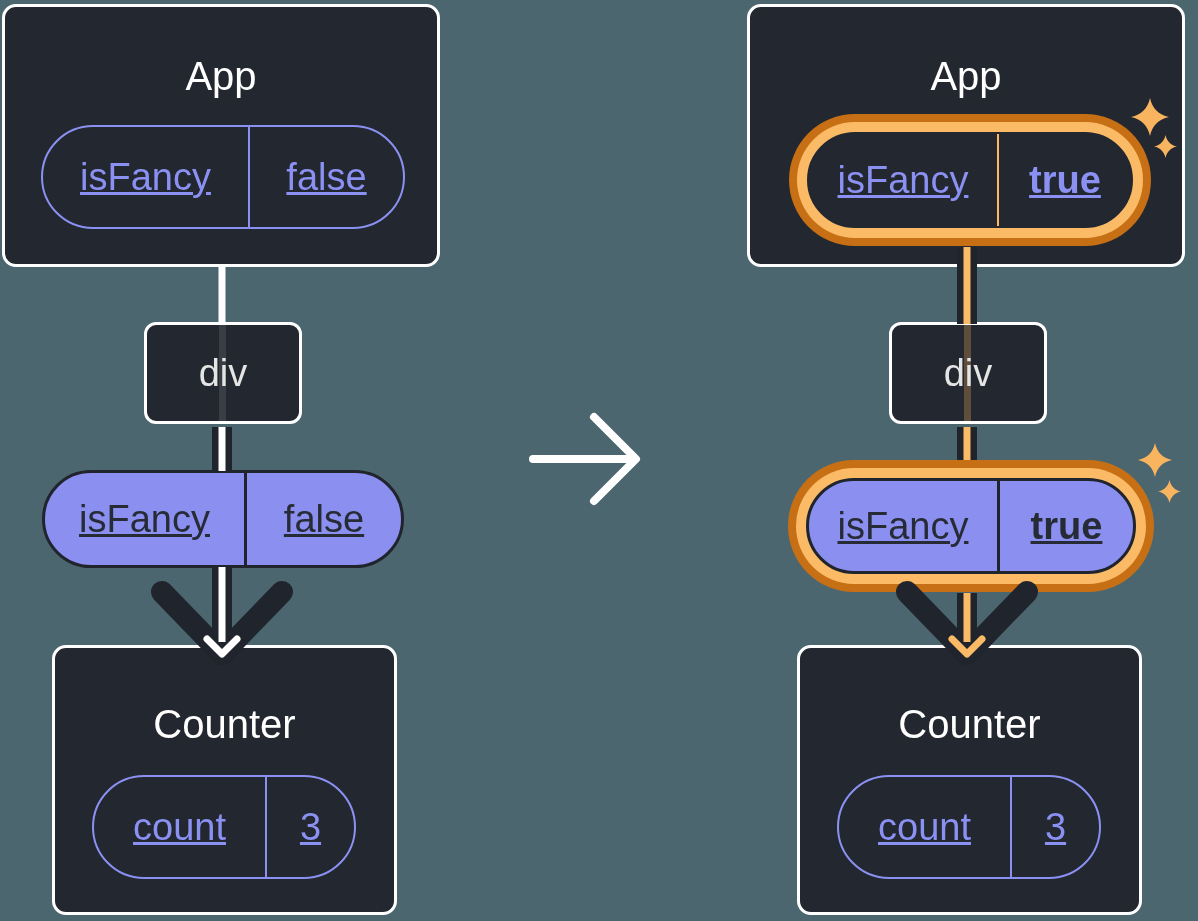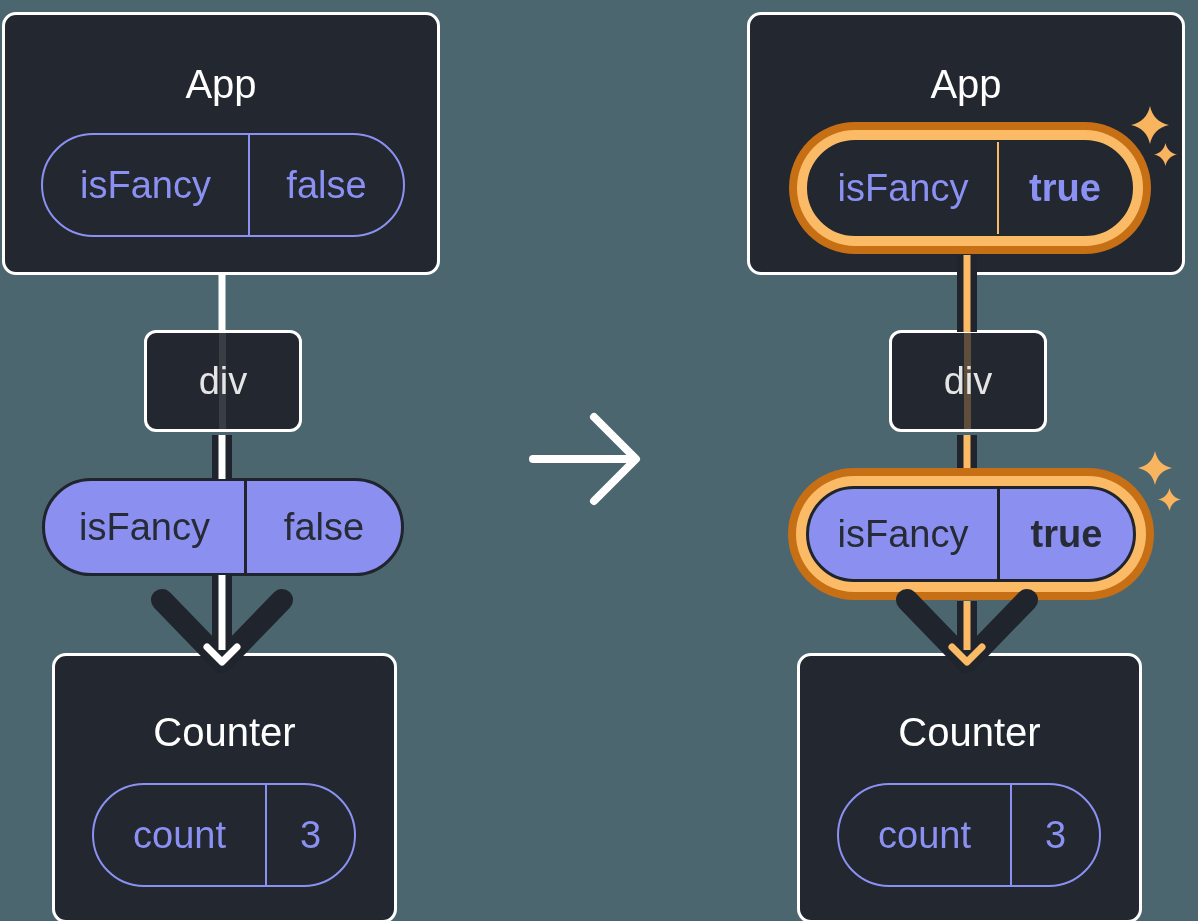--- a/index.html
+++ b/index.html
@@ -10,37 +10,37 @@
     --purple-fill:#8A8FF0;
     --ink-dark:#262B35;
     --line-dark:#20242C;
     --orange:#FBBB66;
     --orange-dark:#C76F15;
     --sparkle:#F9B45F;
   }
   *{margin:0;padding:0;box-sizing:border-box;}
   body{font-family:"Liberation Sans","DejaVu Sans",sans-serif;background:var(--bg);}
   .stage{position:relative;width:1198px;height:921px;background:var(--bg);overflow:hidden;}
-  .tree{position:absolute;top:8px;width:440px;height:780px;}
+  .tree{position:absolute;top:0;width:440px;height:780px;}
   .tree.before{left:2px;}
   .tree.after{left:747px;}
   .cbox{position:absolute;background:var(--box);border:3px solid var(--box-border);border-radius:14px;}
   .box-title{position:absolute;left:0;width:100%;text-align:center;color:#fff;
              font-size:40px;line-height:48px;font-weight:400;}
   .app-box{left:0;top:4px;width:438px;height:263px;}
   .div-box{left:142px;top:322px;width:158px;height:102px;border-radius:12px;
            display:flex;align-items:center;justify-content:center;}
   .div-label{color:#e5e5e5;font-size:38px;position:relative;z-index:2;}
   .div-inner-line{position:absolute;left:72px;top:0;width:7px;height:100%;z-index:1;}
   .before .div-inner-line{background:rgba(255,255,255,0.10);}
   .after  .div-inner-line{background:rgba(249,180,95,0.28);}
   .counter-box{left:50px;top:645px;width:345px;height:270px;}
 
   .pill{position:absolute;display:flex;border-radius:70px;font-size:38px;}
-  .pill .seg{display:flex;align-items:center;justify-content:center;}
+  .pill .seg{display:flex;align-items:center;justify-content:center;text-decoration:underline;}
   .pill .seg.val{flex:1;}
   .pill.outline{border:2px solid var(--purple);color:var(--purple);}
   .pill.outline .seg.key{border-right:2px solid var(--purple);}
   .pill.filled{background:var(--purple-fill);border:3px solid var(--line-dark);color:var(--ink-dark);}
   .pill.filled .seg.key{border-right:3px solid var(--line-dark);}
   .bold{font-weight:700;}
 
   .app-state-pill{left:36px;top:118px;width:364px;height:104px;}
   .app-state-pill .seg.key{width:207px;}
   .counter-state-pill{left:37px;top:127px;width:264px;height:104px;}

